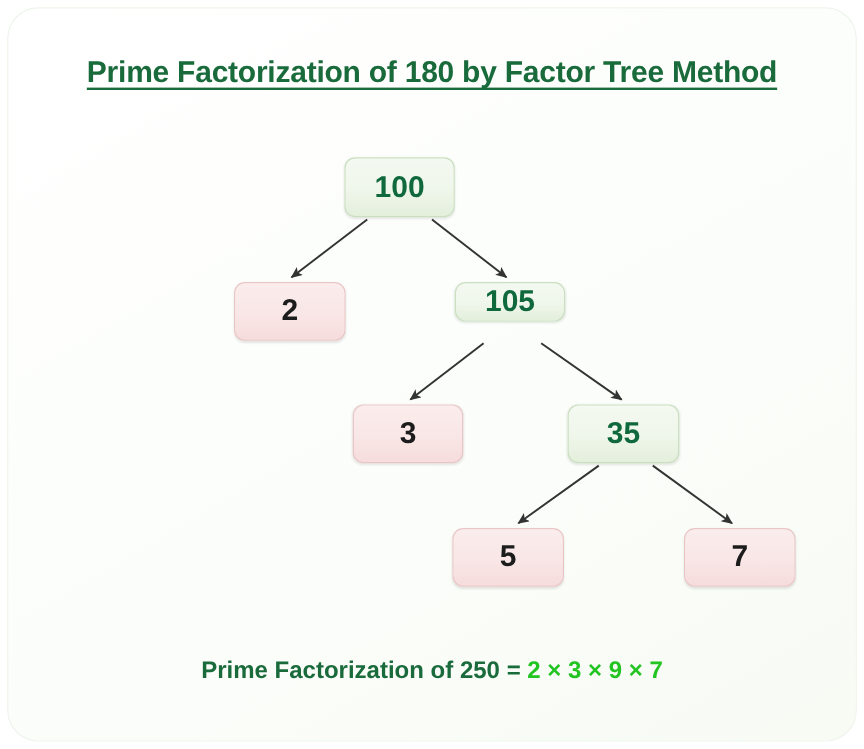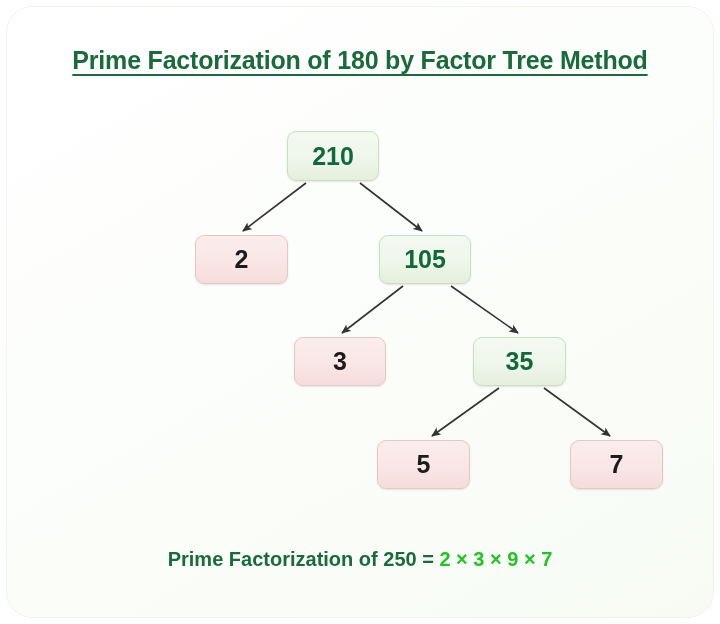--- a/index.html
+++ b/index.html
@@ -120,26 +120,26 @@
         <line x1="306" y1="183" x2="243" y2="231" stroke="#333333" stroke-width="1.6" marker-end="url(#arrowhead)"></line>
         <line x1="360" y1="183" x2="422" y2="231" stroke="#333333" stroke-width="1.6" marker-end="url(#arrowhead)"></line>
         <line x1="403" y1="286" x2="342" y2="333" stroke="#333333" stroke-width="1.6" marker-end="url(#arrowhead)"></line>
         <line x1="451" y1="286" x2="518" y2="333" stroke="#333333" stroke-width="1.6" marker-end="url(#arrowhead)"></line>
         <line x1="499" y1="388" x2="432" y2="436" stroke="#333333" stroke-width="1.6" marker-end="url(#arrowhead)"></line>
         <line x1="544" y1="388" x2="610" y2="436" stroke="#333333" stroke-width="1.6" marker-end="url(#arrowhead)"></line>
       </g>
   </svg>
   <div id="node-layer">
       <div class="node composite" style="left: 287px; top: 131px; width: 92px; height: 50px;">
-        <span>210</span>
+        <span>100</span>
       </div>
       <div class="node prime" style="left: 195px; top: 235px; width: 93px; height: 49px;">
         <span>2</span>
       </div>
-      <div class="node composite" style="left: 379px; top: 235px; width: 92px; height: 49px; justify-content: center;">
+      <div class="node composite" style="left: 379px; top: 235px; width: 92px; height: 33px; justify-content: center;">
         <span>105</span>
       </div>
       <div class="node prime" style="left: 294px; top: 337px; width: 92px; height: 49px;">
         <span>3</span>
       </div>
       <div class="node composite" style="left: 473px; top: 337px; width: 93px; height: 49px;">
         <span>35</span>
       </div>
       <div class="node prime" style="left: 377px; top: 440px; width: 93px; height: 49px;">
         <span>5</span>

